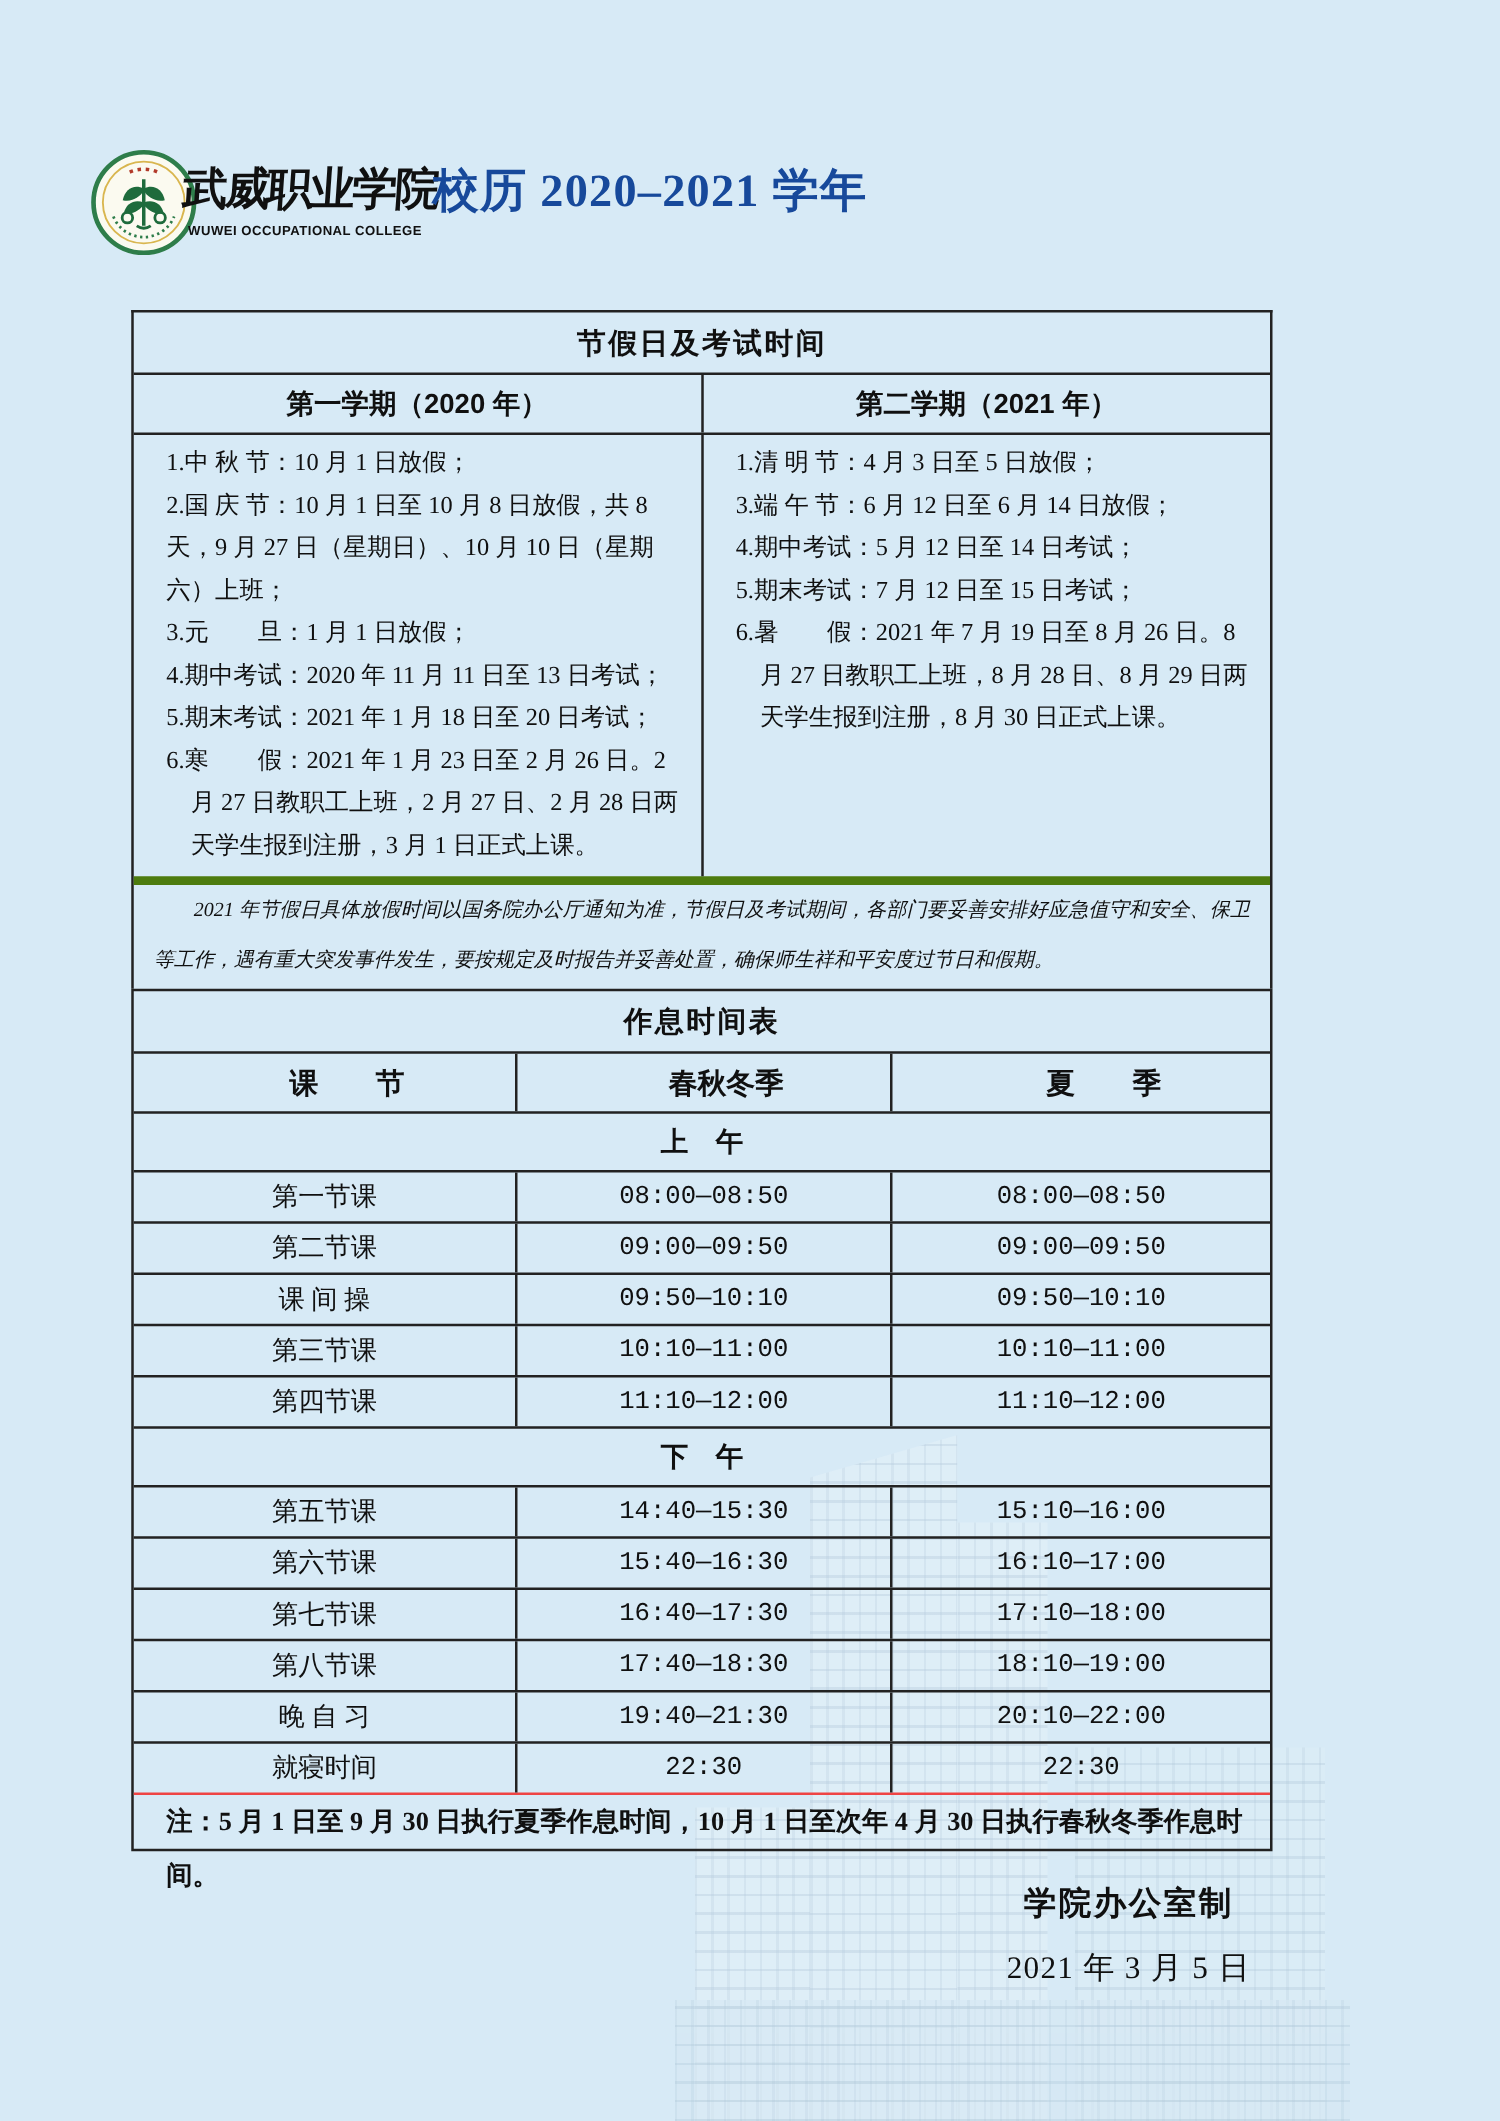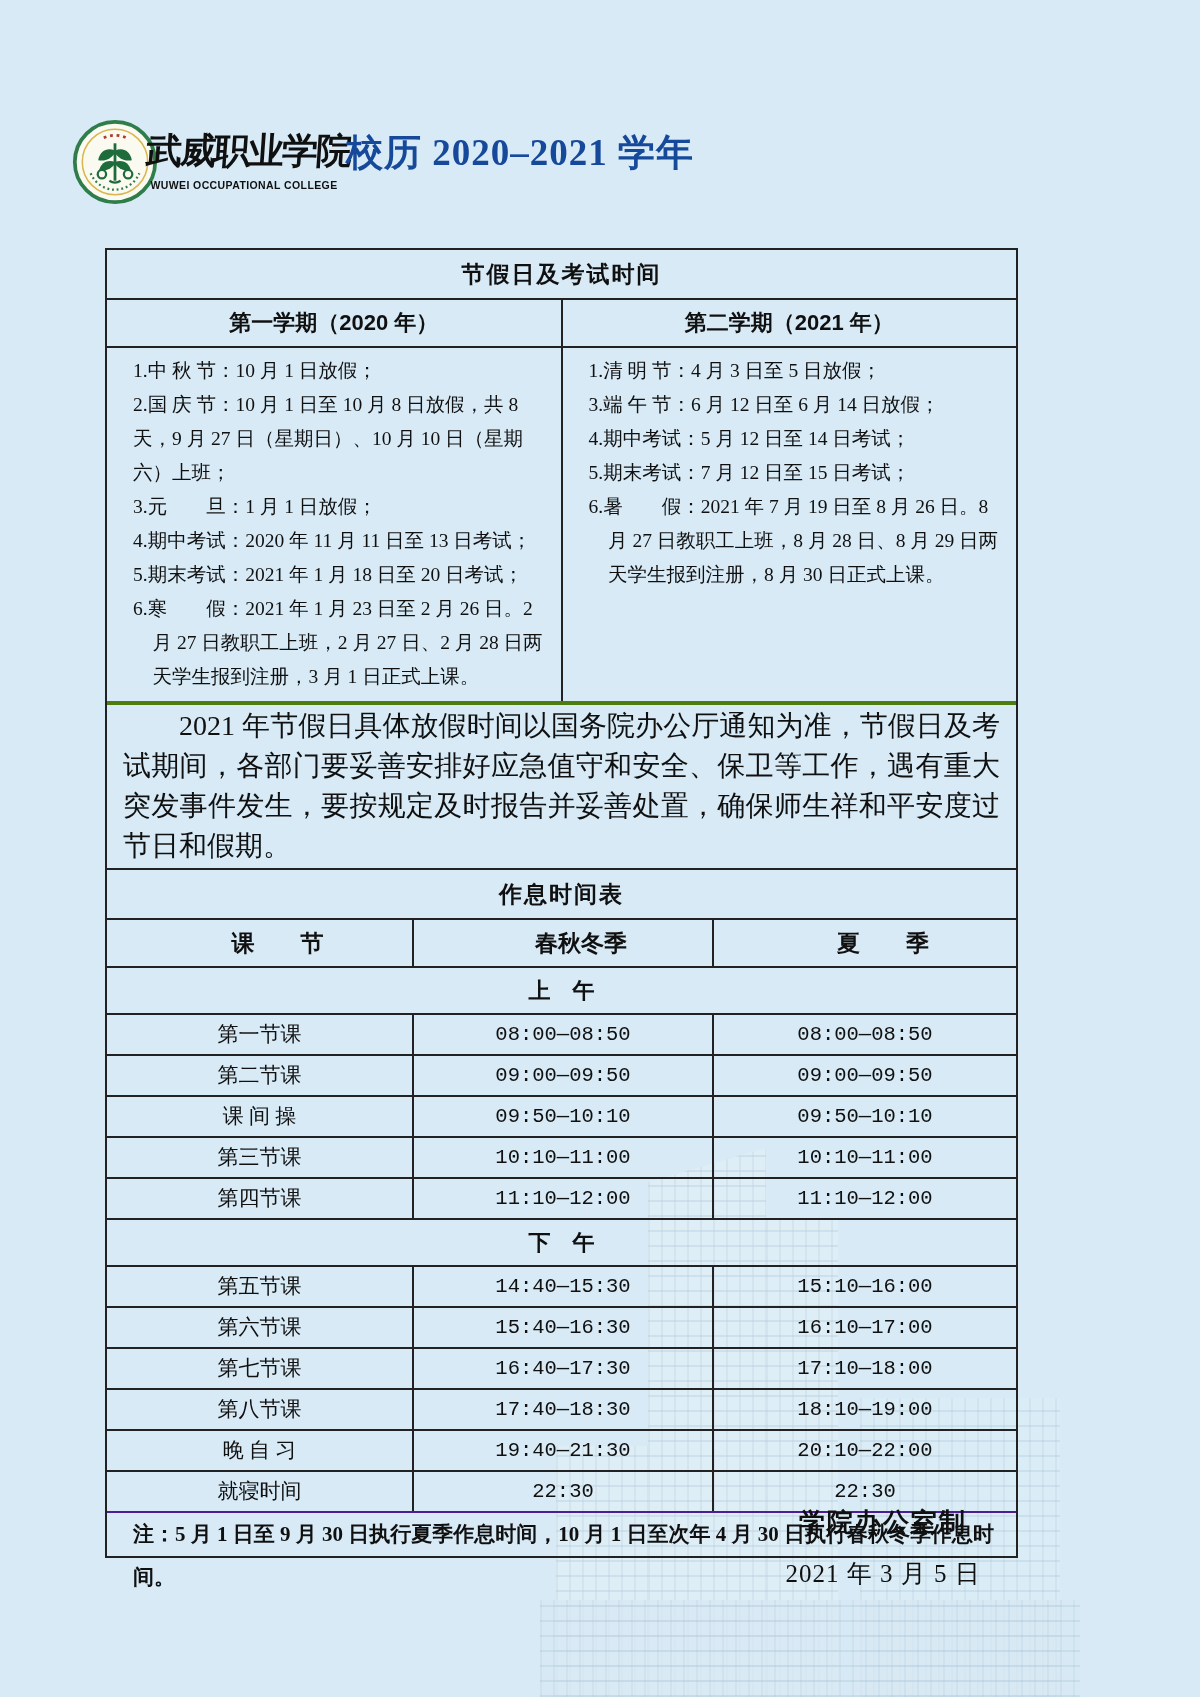--- a/index.html
+++ b/index.html
@@ -41,39 +41,39 @@
   
   .sem-row{display:flex;border-top:2px solid #222;height:46px;}
   .sem-cell{flex:1;text-align:center;line-height:46px;font-weight:bold;font-size:22px;
             font-family:"Liberation Sans",sans-serif;}
   .sem-cell + .sem-cell{border-left:2px solid #222;}
   .content-row{display:flex;border-top:2px solid #222;min-height:313px;}
   .sem-col{flex:1;padding:6px 8px 7px 26px;font-size:19.5px;line-height:34px;box-sizing:border-box;}
   .sem-col + .sem-col{border-left:2px solid #222;}
   .sem-col p{margin:0;}
   .sem-col p.hang{padding-left:1em;text-indent:-1em;}
-  .h-note{border-top:4px solid #4d7c0f;padding:1px 16px 2px 16px;font-size:28px;line-height:40px;
-          text-align:justify;text-indent:2em;}
+  .h-note{border-top:7px solid #4d7c0f;padding:1px 16px 2px 16px;font-size:16px;line-height:40px;
+          text-align:justify;text-indent:2em;font-style:italic;}
 
   
   .head-row{display:grid;grid-template-columns:305px 300px 1fr;border-top:2px solid #222;}
   .head-cell{height:46px;line-height:46px;text-align:center;font-weight:bold;font-size:23px;
              font-family:"Liberation Sans",sans-serif;padding-left:36px;}
   .head-cell + .head-cell{border-left:2px solid #222;}
   .sec-row{border-top:2px solid #222;height:45px;line-height:45px;text-align:center;
            font-weight:bold;font-size:22px;font-family:"Liberation Sans",sans-serif;}
   .s-row{display:grid;grid-template-columns:305px 300px 1fr;border-top:2px solid #222;}
   .s-cell{height:39px;line-height:39px;text-align:center;font-size:21px;}
   .s-cell + .s-cell{border-left:2px solid #222;}
   .s-cell.time{font-family:Liberation Mono, monospace;font-size:20.5px;}
-  .s-note{border-top:2px solid #4c1d95;height:43px;line-height:43px;padding-left:26px;
+  .s-note{border-top:2px solid #ef4444;height:43px;line-height:43px;padding-left:26px;
           font-size:21px;font-weight:bold;}
 
   
-  .footer{position:absolute;left:728px;top:1505px;width:310px;text-align:center;z-index:2;}
+  .footer{position:absolute;left:748px;top:1505px;width:310px;text-align:center;z-index:2;}
   .footer-issuer{font-family:"Liberation Sans",sans-serif;font-weight:bold;font-size:26px;letter-spacing:2px;}
   .footer-date{margin-top:17px;font-size:25px;letter-spacing:1px;}
 </style>
 </head>
 <body>
 
 <div class="page">
 
   <div class="watermark">
     <div class="wm wm-a"></div>

